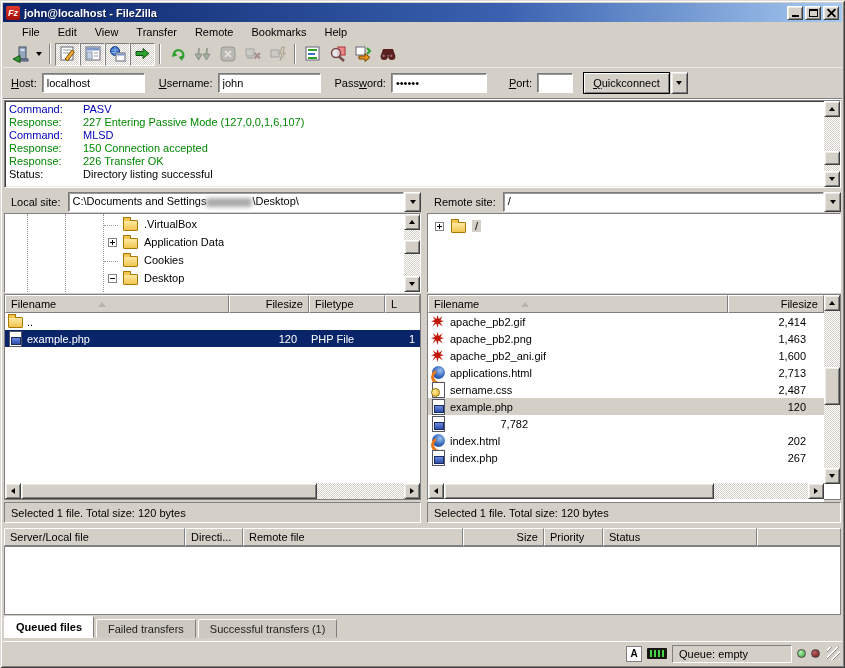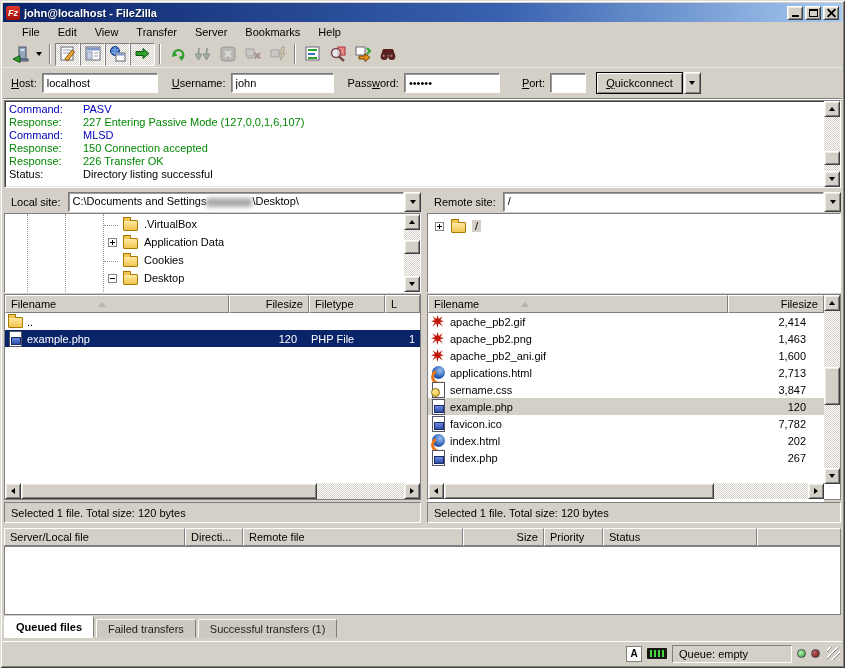--- a/index.html
+++ b/index.html
@@ -134,21 +134,21 @@
           <span class="g-close"></span>
         </span>
     </span>
   </div>
 
   <div class="menubar">
     <span class="mitem">File</span>
     <span class="mitem">Edit</span>
     <span class="mitem">View</span>
     <span class="mitem">Transfer</span>
-    <span class="mitem">Server</span>
+    <span class="mitem">Remote</span>
     <span class="mitem">Bookmarks</span>
     <span class="mitem">Help</span>
   </div>
 
   <div class="toolbar">
     <span class="tb">
       <svg width="18" height="18" viewBox="0 0 18 18">
         <rect x="8" y="2" width="7" height="12" fill="#96A6BC" stroke="#44506B"></rect>
         <rect x="9.5" y="4" width="4" height="2" fill="#D7E0EE"></rect>
         <rect x="6" y="14" width="11" height="2" fill="#7C8BA4" stroke="#44506B"></rect>
@@ -251,21 +251,21 @@
         <circle cx="5.2" cy="11.5" r="3.6" fill="#5A2020"></circle>
         <circle cx="12.8" cy="11.5" r="3.6" fill="#5A2020"></circle>
         <circle cx="4.6" cy="10.8" r="1.2" fill="#9A7070"></circle>
         <circle cx="12.2" cy="10.8" r="1.2" fill="#9A7070"></circle>
       </svg>
     </span>
   </div>
 
   <div class="quickbar">
     <span><u>H</u>ost:</span>
-    <input class="qinput" style="width: 116px; margin-left: 5px;" value="localhost">
+    <input class="qinput" style="width: 103px; margin-left: 5px;" value="localhost">
     <span style="margin-left:14px;text-align:center;"><u>U</u>sername:</span>
     <input class="qinput" style="width: 103px; margin-left: 5px;" value="john">
     <span style="margin-left:14px;">Pass<u>w</u>ord:</span>
     <input class="qinput" style="width: 96px; margin-left: 5px;" value="••••••">
     <span style="margin-left:22px;"><u>P</u>ort:</span>
     <input class="qinput" style="width: 36px; margin-left: 5px;" value="">
     <button class="qc"><u>Q</u>uickconnect</button>
     <span class="qcdrop out">
         <span class="arr-d"></span>
       </span>
@@ -420,30 +420,29 @@
         <span style="width:96px;text-align:right;padding-right:18px;">1,600</span>
       </div>
       <div class="lrow">
         <span class="fi ff"></span>
         <span class="fname" style="flex:1;">applications.html</span>
         <span style="width:96px;text-align:right;padding-right:18px;">2,713</span>
       </div>
       <div class="lrow">
         <span class="fi doc css"></span>
         <span class="fname" style="flex:1;">sername.css</span>
-        <span style="width:96px;text-align:right;padding-right:18px;">3,847</span>
+        <span style="width:96px;text-align:right;padding-right:18px;">2,487</span>
       </div>
       <div class="lrow sel-inactive">
         <span class="fi doc php"></span>
         <span class="fname" style="flex:1;">example.php</span>
         <span style="width:96px;text-align:right;padding-right:18px;">120</span>
       </div>
       <div class="lrow">
         <span class="fi doc php"></span>
-        <span class="fname" style="flex:1;">favicon.ico</span>
         <span style="width:96px;text-align:right;padding-right:18px;">7,782</span>
       </div>
       <div class="lrow">
         <span class="fi ff"></span>
         <span class="fname" style="flex:1;">index.html</span>
         <span style="width:96px;text-align:right;padding-right:18px;">202</span>
       </div>
       <div class="lrow">
         <span class="fi doc php"></span>
         <span class="fname" style="flex:1;">index.php</span>

